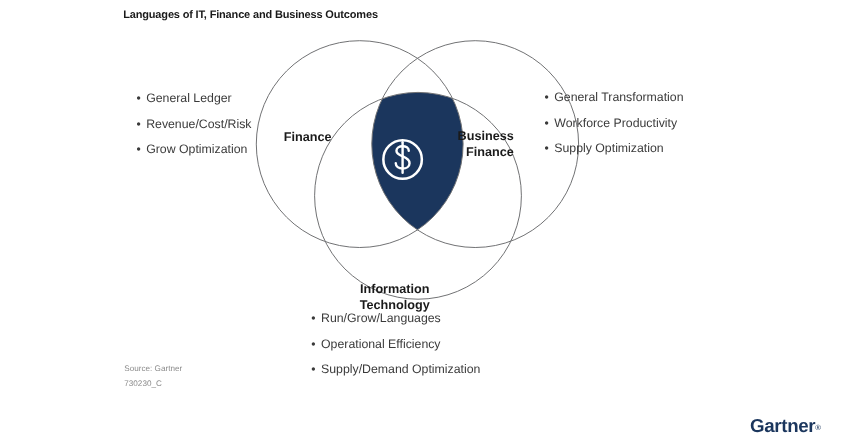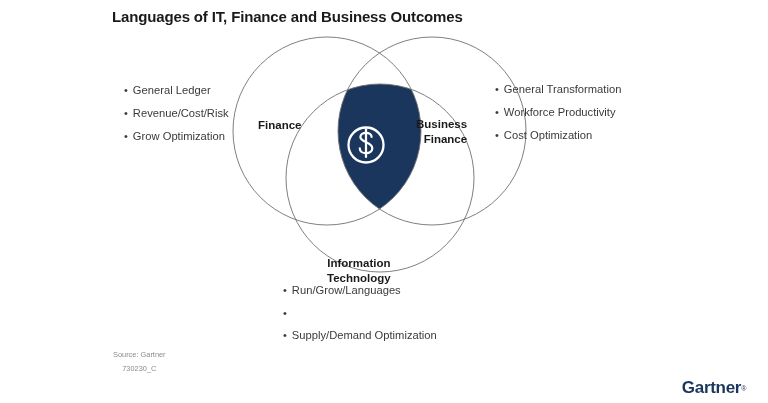--- a/index.html
+++ b/index.html
@@ -14,21 +14,21 @@
     overflow: hidden;
     font-family: "Liberation Sans", sans-serif;
     color: #231f20;
   }
 
   
   .title {
     position: absolute;
     left: 112px;
     top: 8px;
-    font-size: 15px;
+    font-size: 10px;
     font-weight: bold;
     letter-spacing: -0.15px;
     color: #1a1a1a;
     white-space: nowrap;
   }
 
   
   .venn-stage {
     position: absolute;
     left: 0;
@@ -99,25 +99,24 @@
   }
   .bullets-it {
     left: 283px;
     top: 285px;
   }
 
   
   .source {
     position: absolute;
     left: 113px;
-    top: 348px;
+    top: 328px;
     font-size: 7.4px;
     color: #8b8b8b;
     line-height: 1.85;
-    text-align: center;
   }
   .source div { white-space: nowrap; }
 
   
   .gartner {
     position: absolute;
     right: 22px;
     bottom: 5px;
     font-size: 17px;
     font-weight: bold;
@@ -213,31 +212,32 @@
   <div class="bullet-row">
     <span class="dot">•</span>
     <span class="btext">General Transformation</span>
   </div>
   <div class="bullet-row">
     <span class="dot">•</span>
     <span class="btext">Workforce Productivity</span>
   </div>
   <div class="bullet-row">
     <span class="dot">•</span>
-    <span class="btext">Cost Optimization</span>
+    <span class="btext">Supply Optimization</span>
   </div>
 </div>
 
 <div class="bullets bullets-it">
   <div class="bullet-row">
     <span class="dot">•</span>
     <span class="btext">Run/Grow/Languages</span>
   </div>
   <div class="bullet-row">
     <span class="dot">•</span>
+    <span class="btext">Operational Efficiency</span>
   </div>
   <div class="bullet-row">
     <span class="dot">•</span>
     <span class="btext">Supply/Demand Optimization</span>
   </div>
 </div>
 
 <div class="source">
   <div>Source: Gartner</div>
   <div>730230_C</div>

